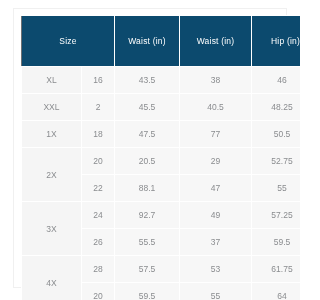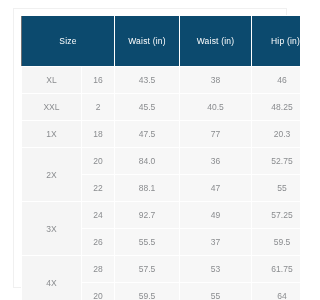--- a/index.html
+++ b/index.html
@@ -118,27 +118,27 @@
               <td>2</td>
               <td>45.5</td>
               <td>40.5</td>
               <td>48.25</td>
             </tr>
             <tr>
               <td class="group-cell" rowspan="1">1X</td>
               <td>18</td>
               <td>47.5</td>
               <td>77</td>
-              <td>20.3</td>
+              <td>50.5</td>
             </tr>
             <tr>
               <td class="group-cell" rowspan="2">2X</td>
               <td>20</td>
-              <td>84.0</td>
-              <td>36</td>
+              <td>20.5</td>
+              <td>29</td>
               <td>52.75</td>
             </tr>
             <tr>
               <td>22</td>
               <td>88.1</td>
               <td>47</td>
               <td>55</td>
             </tr>
             <tr>
               <td class="group-cell" rowspan="2">3X</td>

